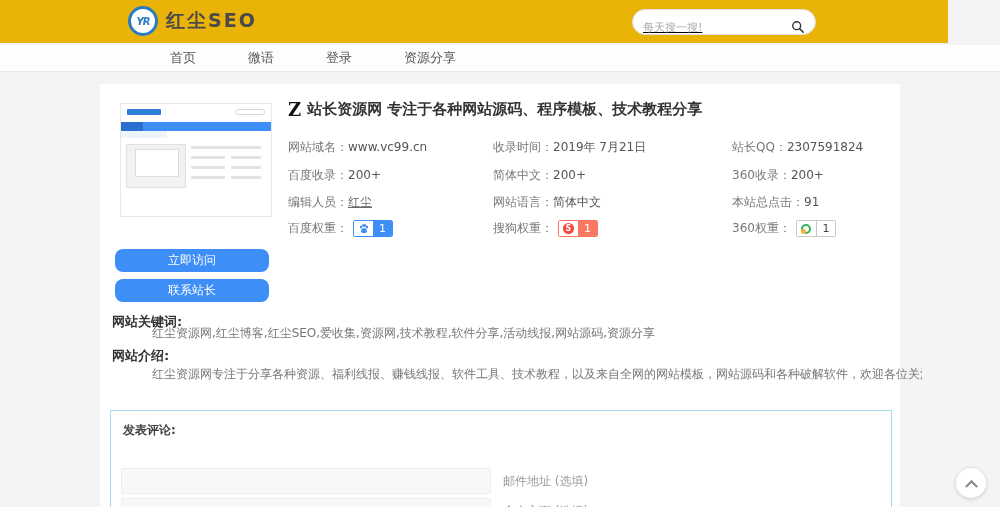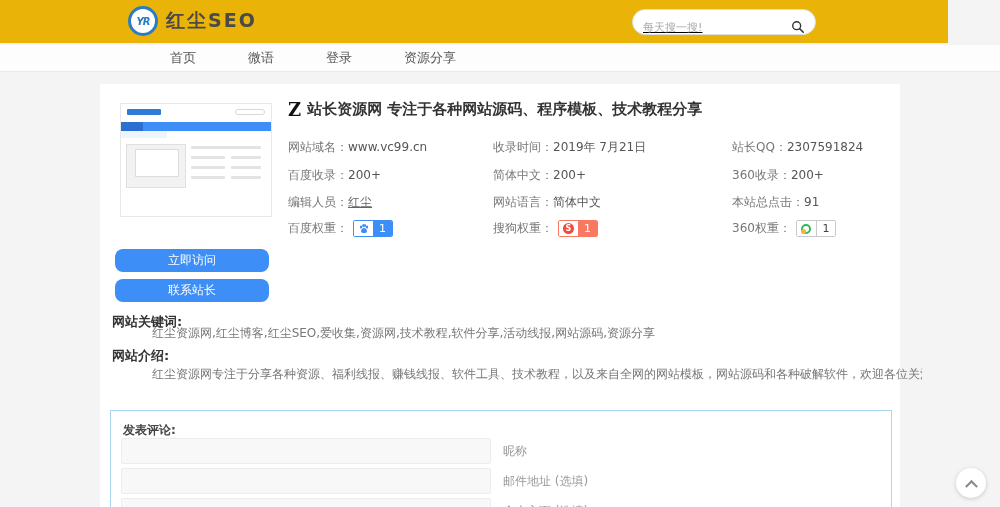--- a/index.html
+++ b/index.html
@@ -196,24 +196,20 @@
   <div class="act-btn btn1">联系站长</div>
 
   <div class="sec-h kw-h">网站关键词:</div>
   <div class="sec-t kw-t">红尘资源网,红尘博客,红尘SEO,爱收集,资源网,技术教程,软件分享,活动线报,网站源码,资源分享</div>
 
   <div class="sec-h in-h">网站介绍:</div>
   <div class="sec-t in-t">红尘资源网专注于分享各种资源、福利线报、赚钱线报、软件工具、技术教程，以及来自全网的网站模板，网站源码和各种破解软件，欢迎各位关注收藏红尘资源网</div>
 
   <div class="comment-box">
     <div class="cm-h">发表评论:</div>
-    <div class="cm-row f0">
-      <input type="text" style="">
-      <span class="cm-lbl">昵称</span>
-    </div>
     <div class="cm-row f1">
       <input type="text" style="">
       <span class="cm-lbl">邮件地址 (选填)</span>
     </div>
     <div class="cm-row f2">
       <input type="text" style="">
       <span class="cm-lbl">个人主页 (选填)</span>
     </div>
   </div>
 </div>

